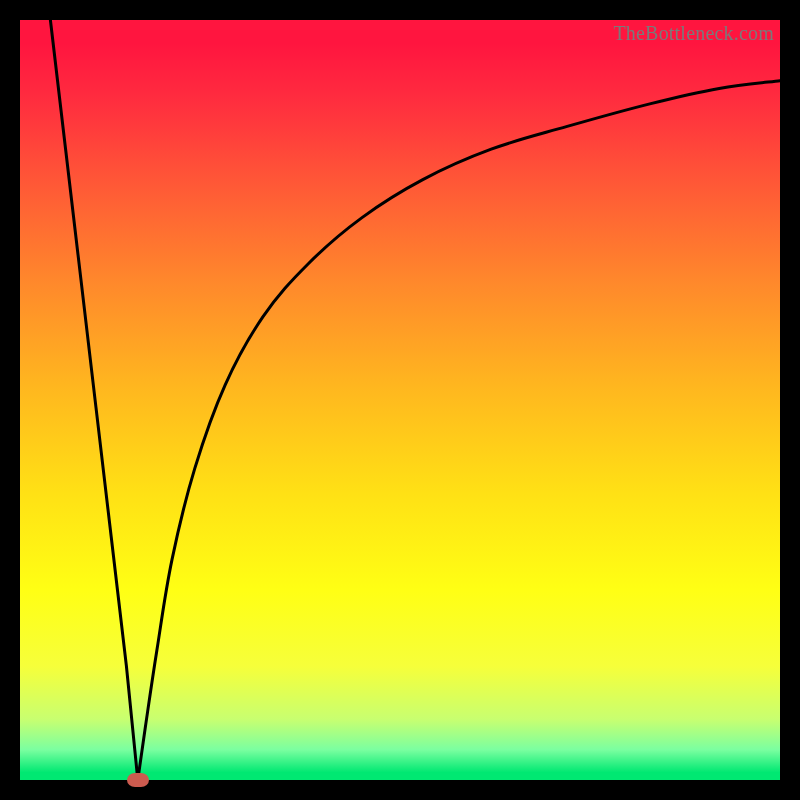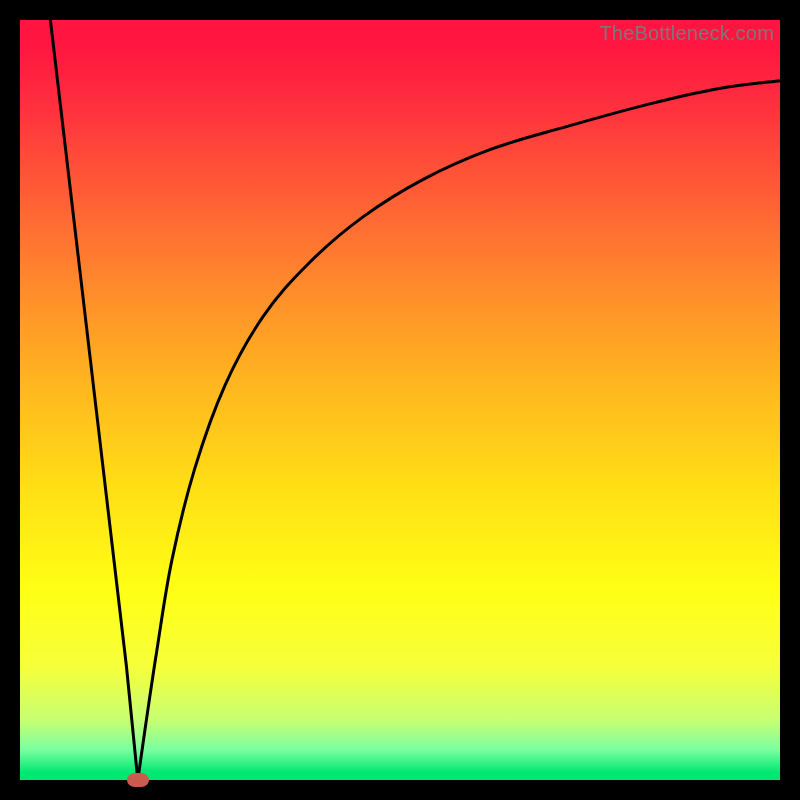--- a/index.html
+++ b/index.html
@@ -11,20 +11,21 @@
     overflow: hidden;
     font-family: Arial, Helvetica, sans-serif;
   }
   .frame {
     position: absolute;
     left: 20px;
     top: 20px;
     width: 760px;
     height: 760px;
     background: #000;
+    font-family: Liberation Serif, serif;
   }
   .plot-area {
     position: absolute;
     left: 0;
     top: 0;
     width: 760px;
     height: 760px;
   }
   .gradient {
     position: absolute;

